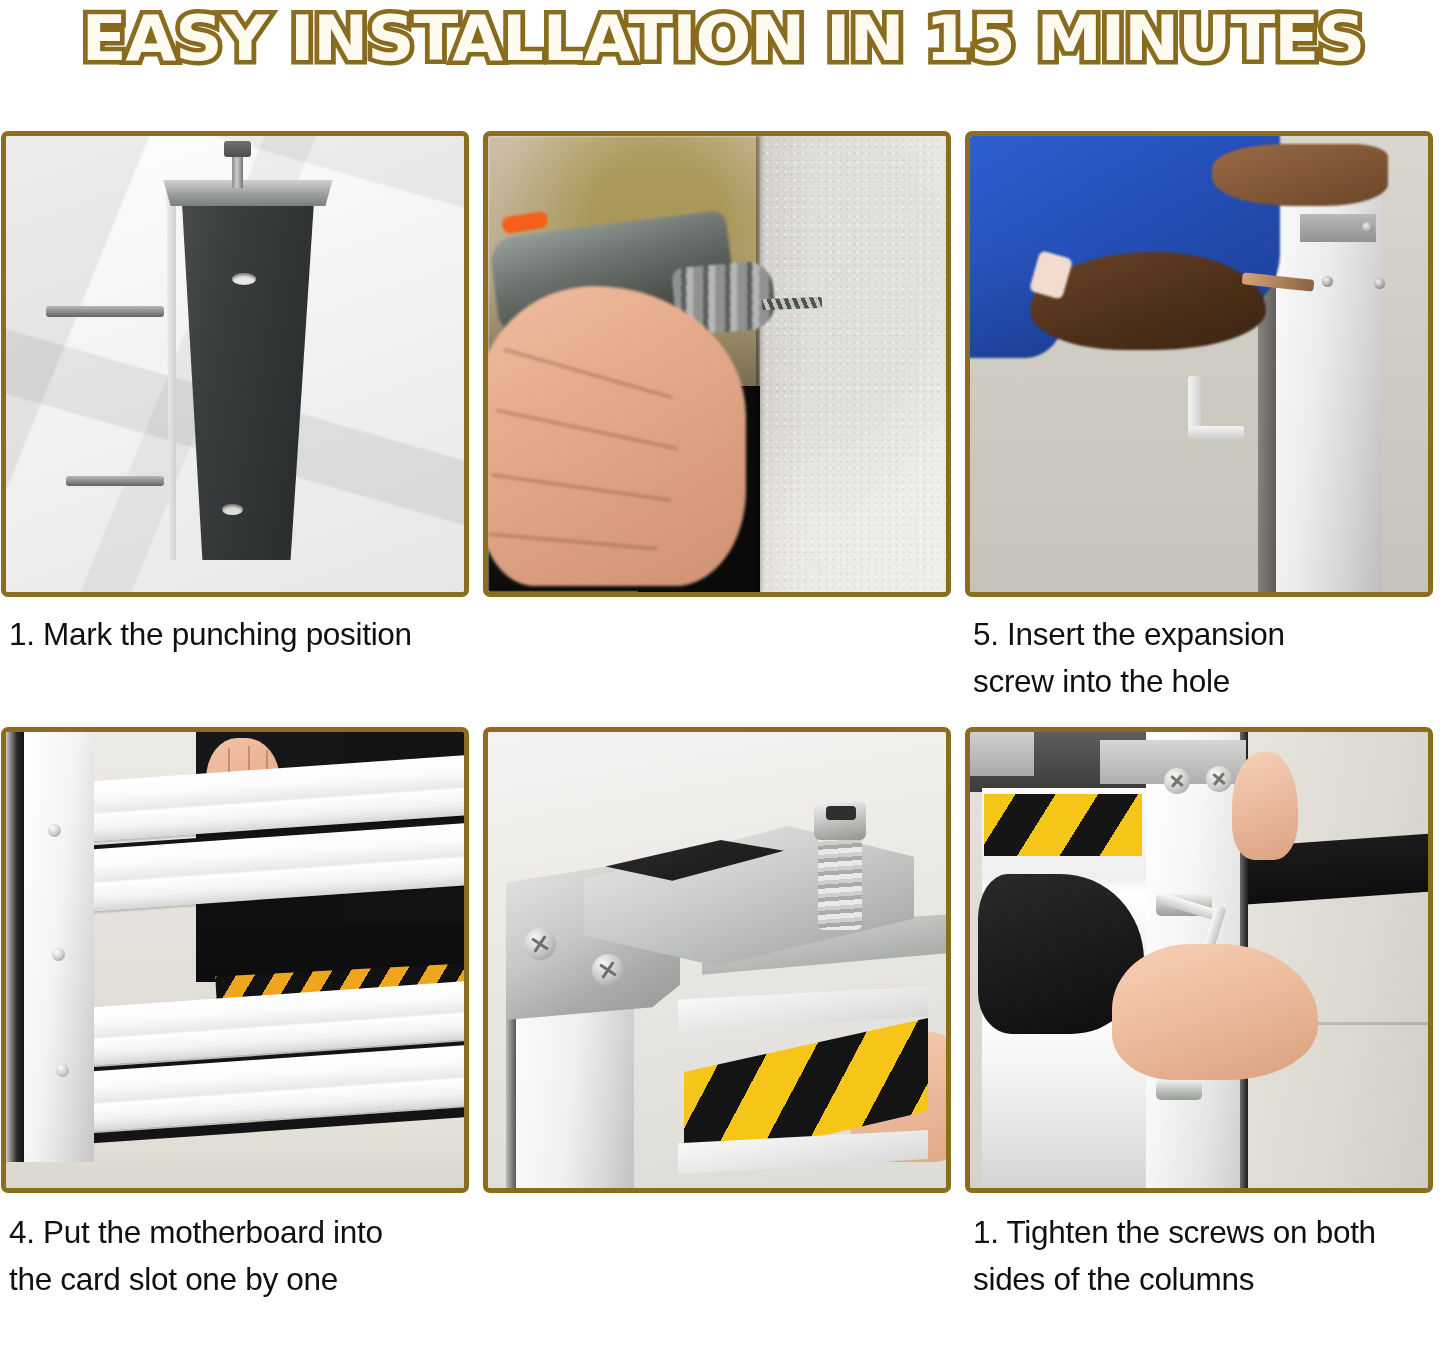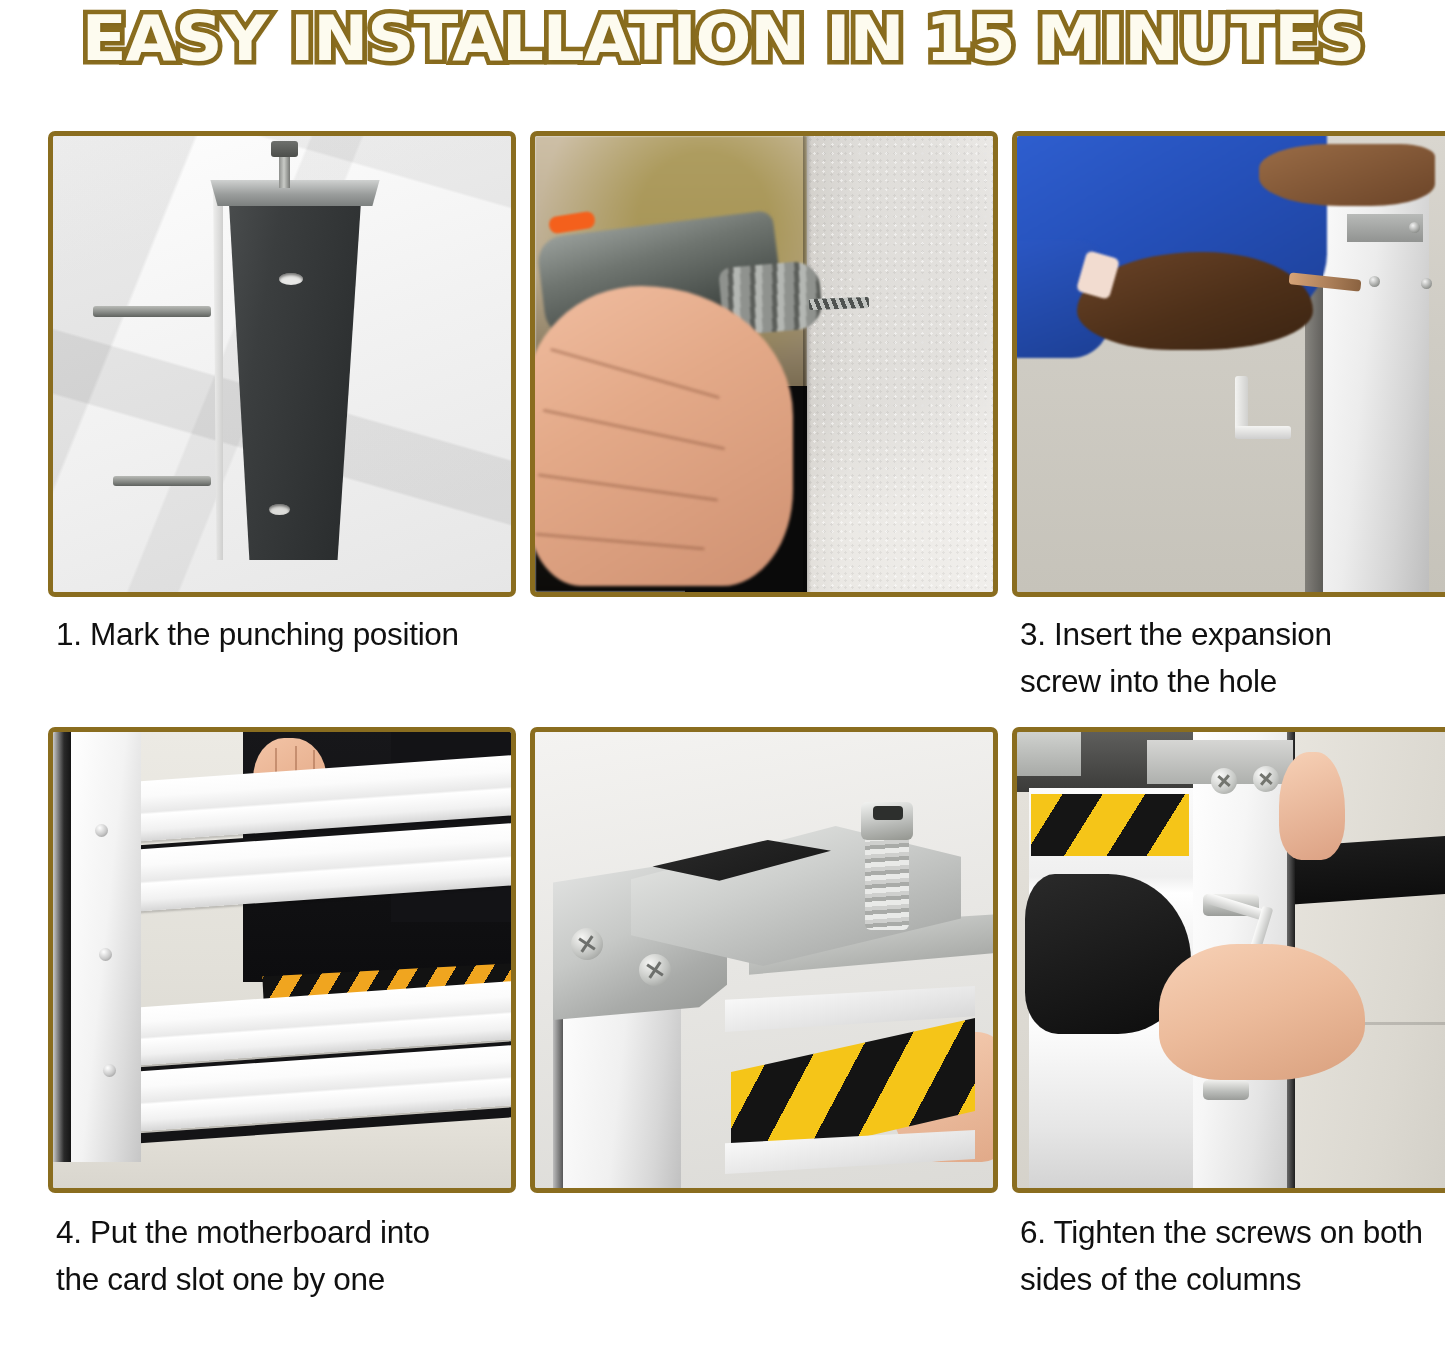--- a/index.html
+++ b/index.html
@@ -41,21 +41,21 @@
   }
 
   
   .grid {
     display: grid;
     grid-template-columns: 478px 478px 478px;
     column-gap: 4px;
     padding: 0 1px;
     box-sizing: border-box;
   }
-  .cell { width: 478px; padding-left: 47px; }
+  .cell { width: 478px; }
 
   .frame {
     width: 468px;
     height: 466px;
     box-sizing: border-box;
     border: 5px solid #8a6d1f;
     border-radius: 7px;
     overflow: hidden;
     position: relative;
     background: #d9d9d9;
@@ -561,21 +561,21 @@
         <div class="s3-shirt"></div>
         <div class="s3-shirt2"></div>
         <div class="s3-arm2"></div>
         <div class="s3-arm"></div>
         <div class="s3-cuff"></div>
         <div class="s3-tool"></div>
         <div class="s3-hexkey"></div>
         <div class="s3-hexkey2"></div>
       </div>
     </div>
-    <div class="caption">3. Insert the expansion
+    <div class="caption">5. Insert the expansion
 screw into the hole</div>
   </div>
 </div>
 
 <div class="grid row2">
 
   <div class="cell">
     <div class="frame">
       <div class="photo">
         <div class="s4-bg"></div>
@@ -651,16 +651,16 @@
         <div class="s6-screw" style="left:236px; top:34px;"></div>
         <div class="s6-sleeve"></div>
         <div class="s6-bolt"></div>
         <div class="s6-bolt2"></div>
         <div class="s6-hexkey"></div>
         <div class="s6-hexkey2"></div>
         <div class="s6-hand"></div>
         <div class="s6-thumb"></div>
       </div>
     </div>
-    <div class="caption">6. Tighten the screws on both
+    <div class="caption">1. Tighten the screws on both
 sides of the columns</div>
   </div>
 </div>
 
 </body></html>

